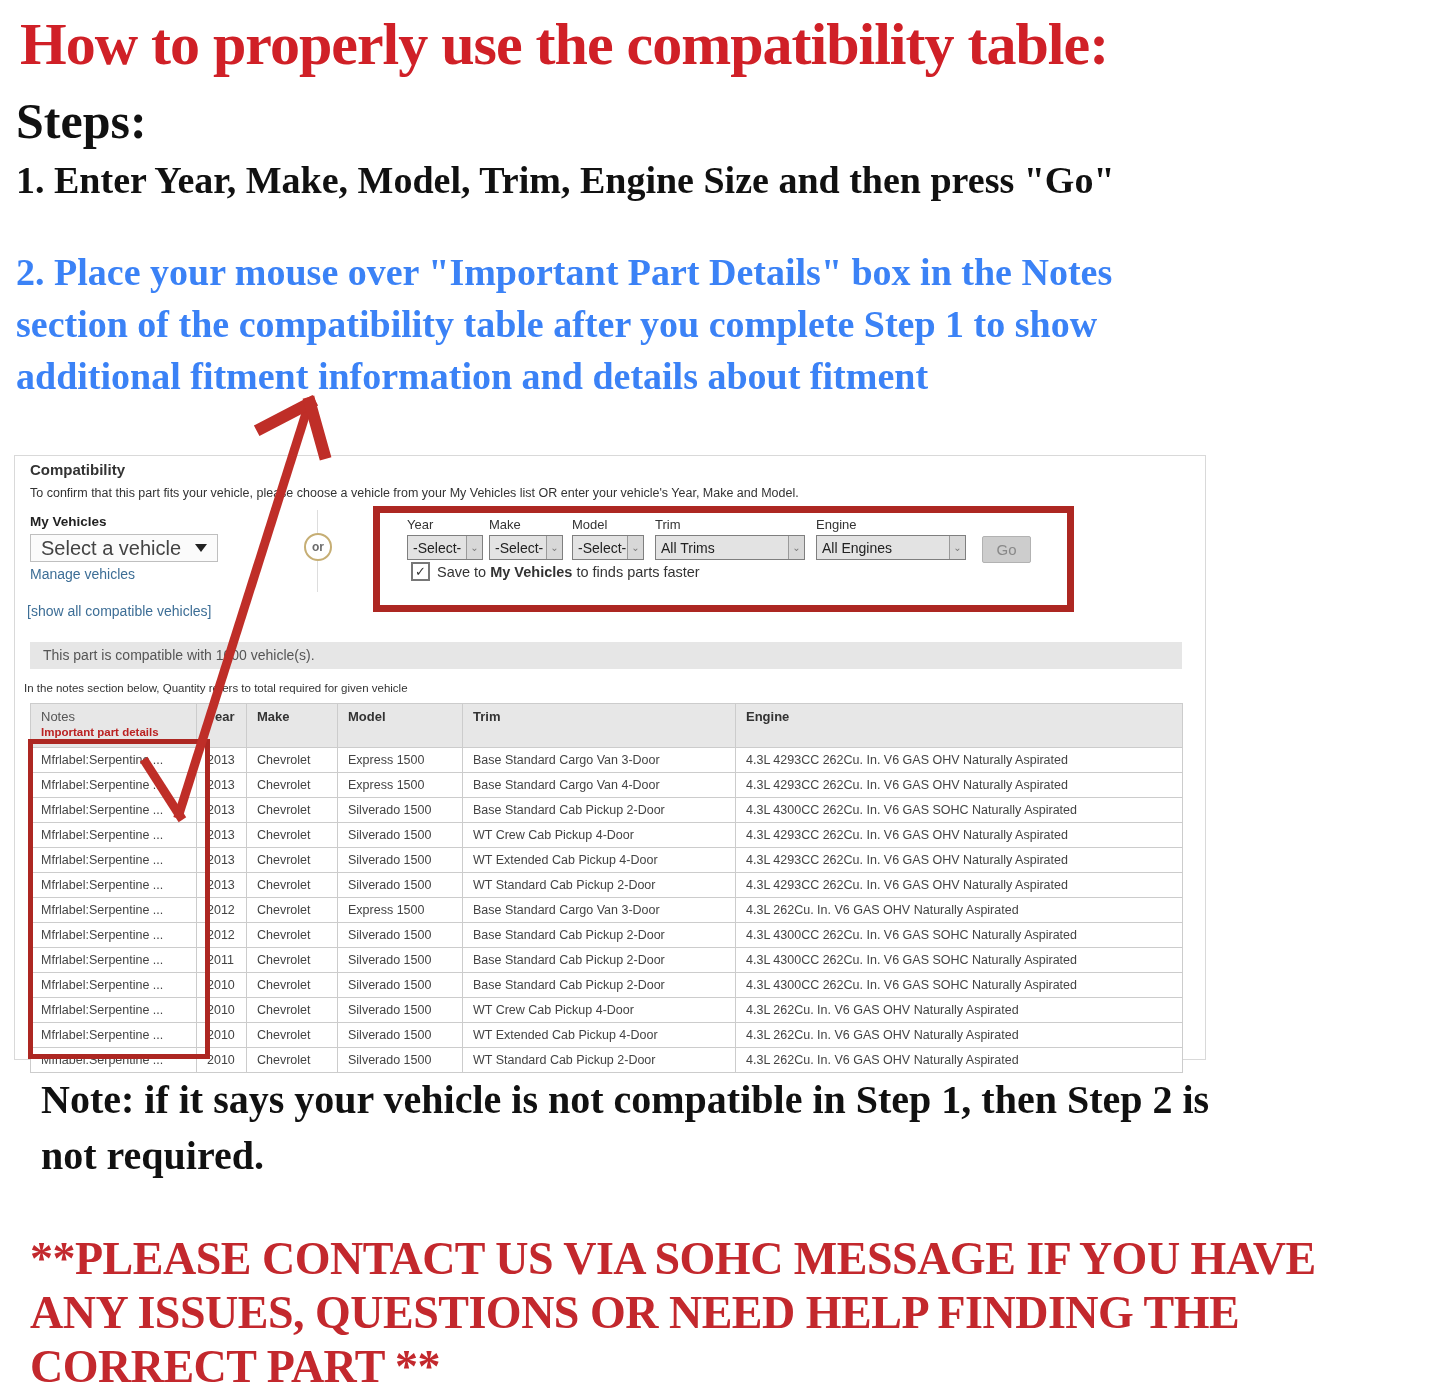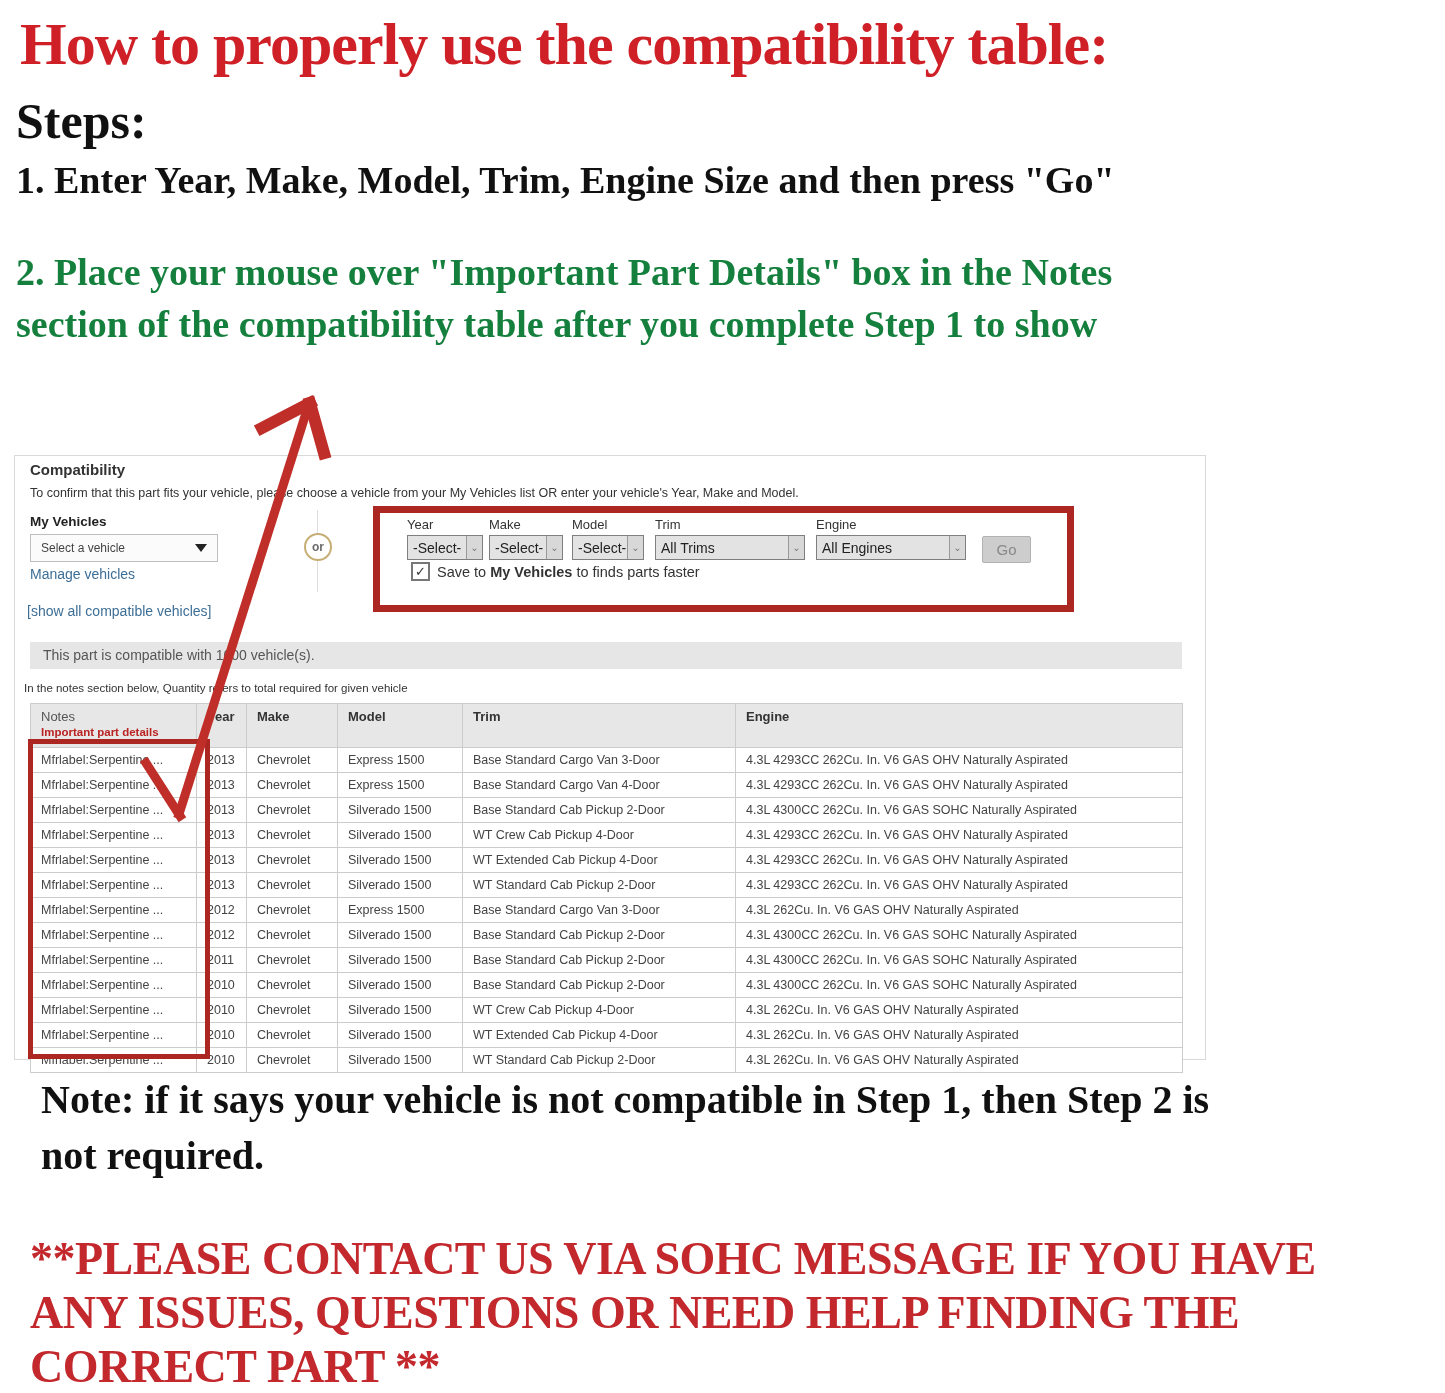--- a/index.html
+++ b/index.html
@@ -5,31 +5,31 @@
   html,body{margin:0;padding:0;background:#fff;}
   #root{position:relative;width:1445px;height:1393px;background:#fff;overflow:hidden;
         font-family:"Liberation Sans","DejaVu Sans",sans-serif;}
   .serif{font-family:"Liberation Serif","DejaVu Serif",serif;font-weight:bold;}
   .abs{position:absolute;}
 
   
   .h1{left:20px;top:10px;font-size:60px;letter-spacing:-1px;color:#d02027;white-space:nowrap;}
   .steps-h{left:16px;top:92px;font-size:50px;color:#111;text-align:center;}
   .step1{left:16px;top:158px;font-size:38px;color:#111;white-space:nowrap;}
-  .step2{left:16px;top:246px;font-size:38px;color:#15803d;line-height:52px;}
+  .step2{left:16px;top:246px;font-size:38px;color:#3b82f6;line-height:52px;}
   .step2 div{white-space:nowrap;}
 
   
   .panel{left:14px;top:455px;width:1190px;height:603px;background:#fff;border:1px solid #d9d9d9;}
   .w-title{left:30px;top:461px;font-size:15px;font-weight:bold;color:#333;}
   .w-sub{left:30px;top:486px;font-size:12.5px;color:#333;white-space:nowrap;}
   .mv-label{left:30px;top:514px;font-size:13.5px;font-weight:bold;color:#222;}
   .mv-select{left:30px;top:534px;width:186px;height:26px;background:#fbfbfb;border:1px solid #bfbfbf;
              display:flex;align-items:center;cursor:pointer;}
-  .mv-select .txt{font-size:12px;color:#444;padding-left:10px;flex:1;}
+  .mv-select .txt{font-size:20px;color:#444;padding-left:10px;flex:1;}
   .tri-down{width:0;height:0;border-left:6px solid transparent;border-right:6px solid transparent;
             border-top:8px solid #222;margin-right:10px;}
   .link{font-size:14px;color:#3d6e96;cursor:pointer;white-space:nowrap;}
   .manage{left:30px;top:566px;}
   .showall{left:27px;top:603px;}
   .or-line{left:317px;top:510px;width:1px;height:82px;background:#ddd;}
   .or-circle{left:304px;top:533px;width:28px;height:28px;border:2px solid #c6ae74;border-radius:50%;
              background:#fff;display:flex;align-items:center;justify-content:center;
              font-size:12px;font-weight:bold;color:#6b6b6b;box-sizing:border-box;}
 
@@ -82,20 +82,21 @@
 <body>
 
 <div id="root">
 
   <div class="abs serif h1">How to properly use the compatibility table:</div>
   <div class="abs serif steps-h">Steps:</div>
   <div class="abs serif step1">1. Enter Year, Make, Model, Trim, Engine Size and then press "Go"</div>
   <div class="abs serif step2">
     <div>2. Place your mouse over "Important Part Details" box in the Notes</div>
     <div>section of the compatibility table after you complete Step 1 to show</div>
+    <div>additional fitment information and details about fitment</div>
   </div>
 
   <div class="abs panel"></div>
   <div class="abs w-title">Compatibility</div>
   <div class="abs w-sub">To confirm that this part fits your vehicle, please choose a vehicle from your My Vehicles list OR enter your vehicle's Year, Make and Model.</div>
 
   <div class="abs mv-label">My Vehicles</div>
   <div class="abs mv-select">
     <span class="txt">Select a vehicle</span>
     <span class="tri-down"></span>

